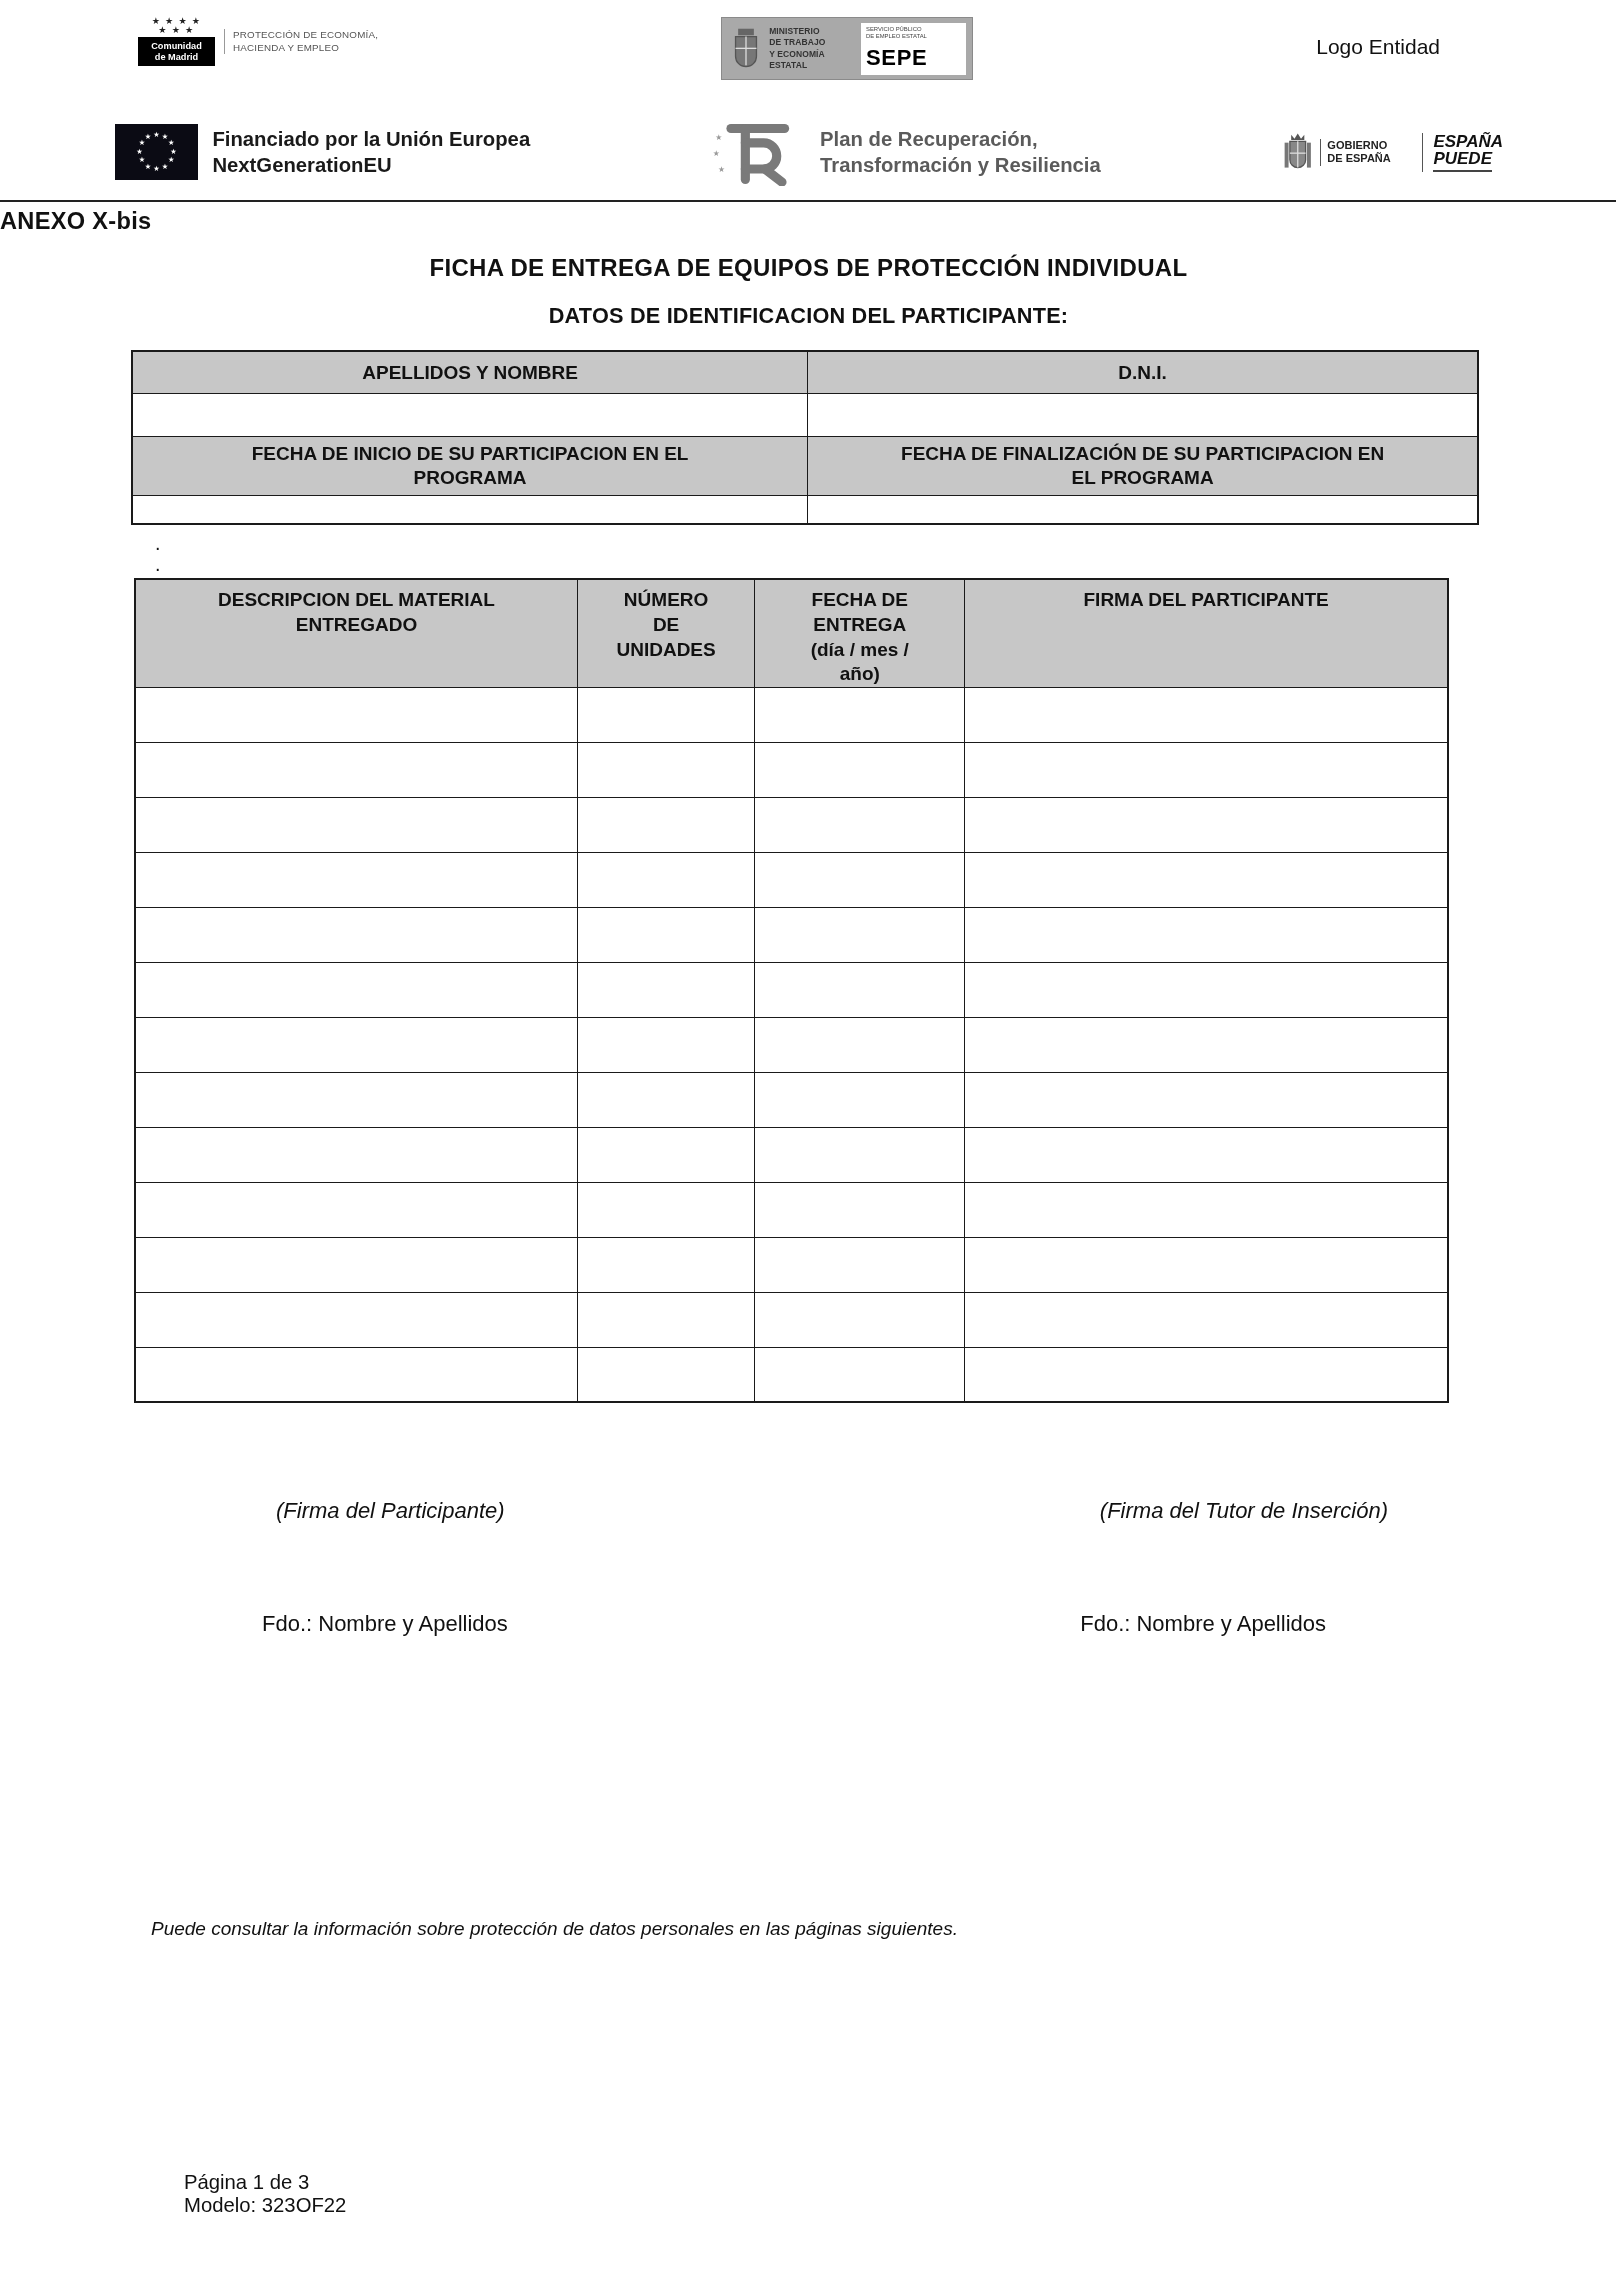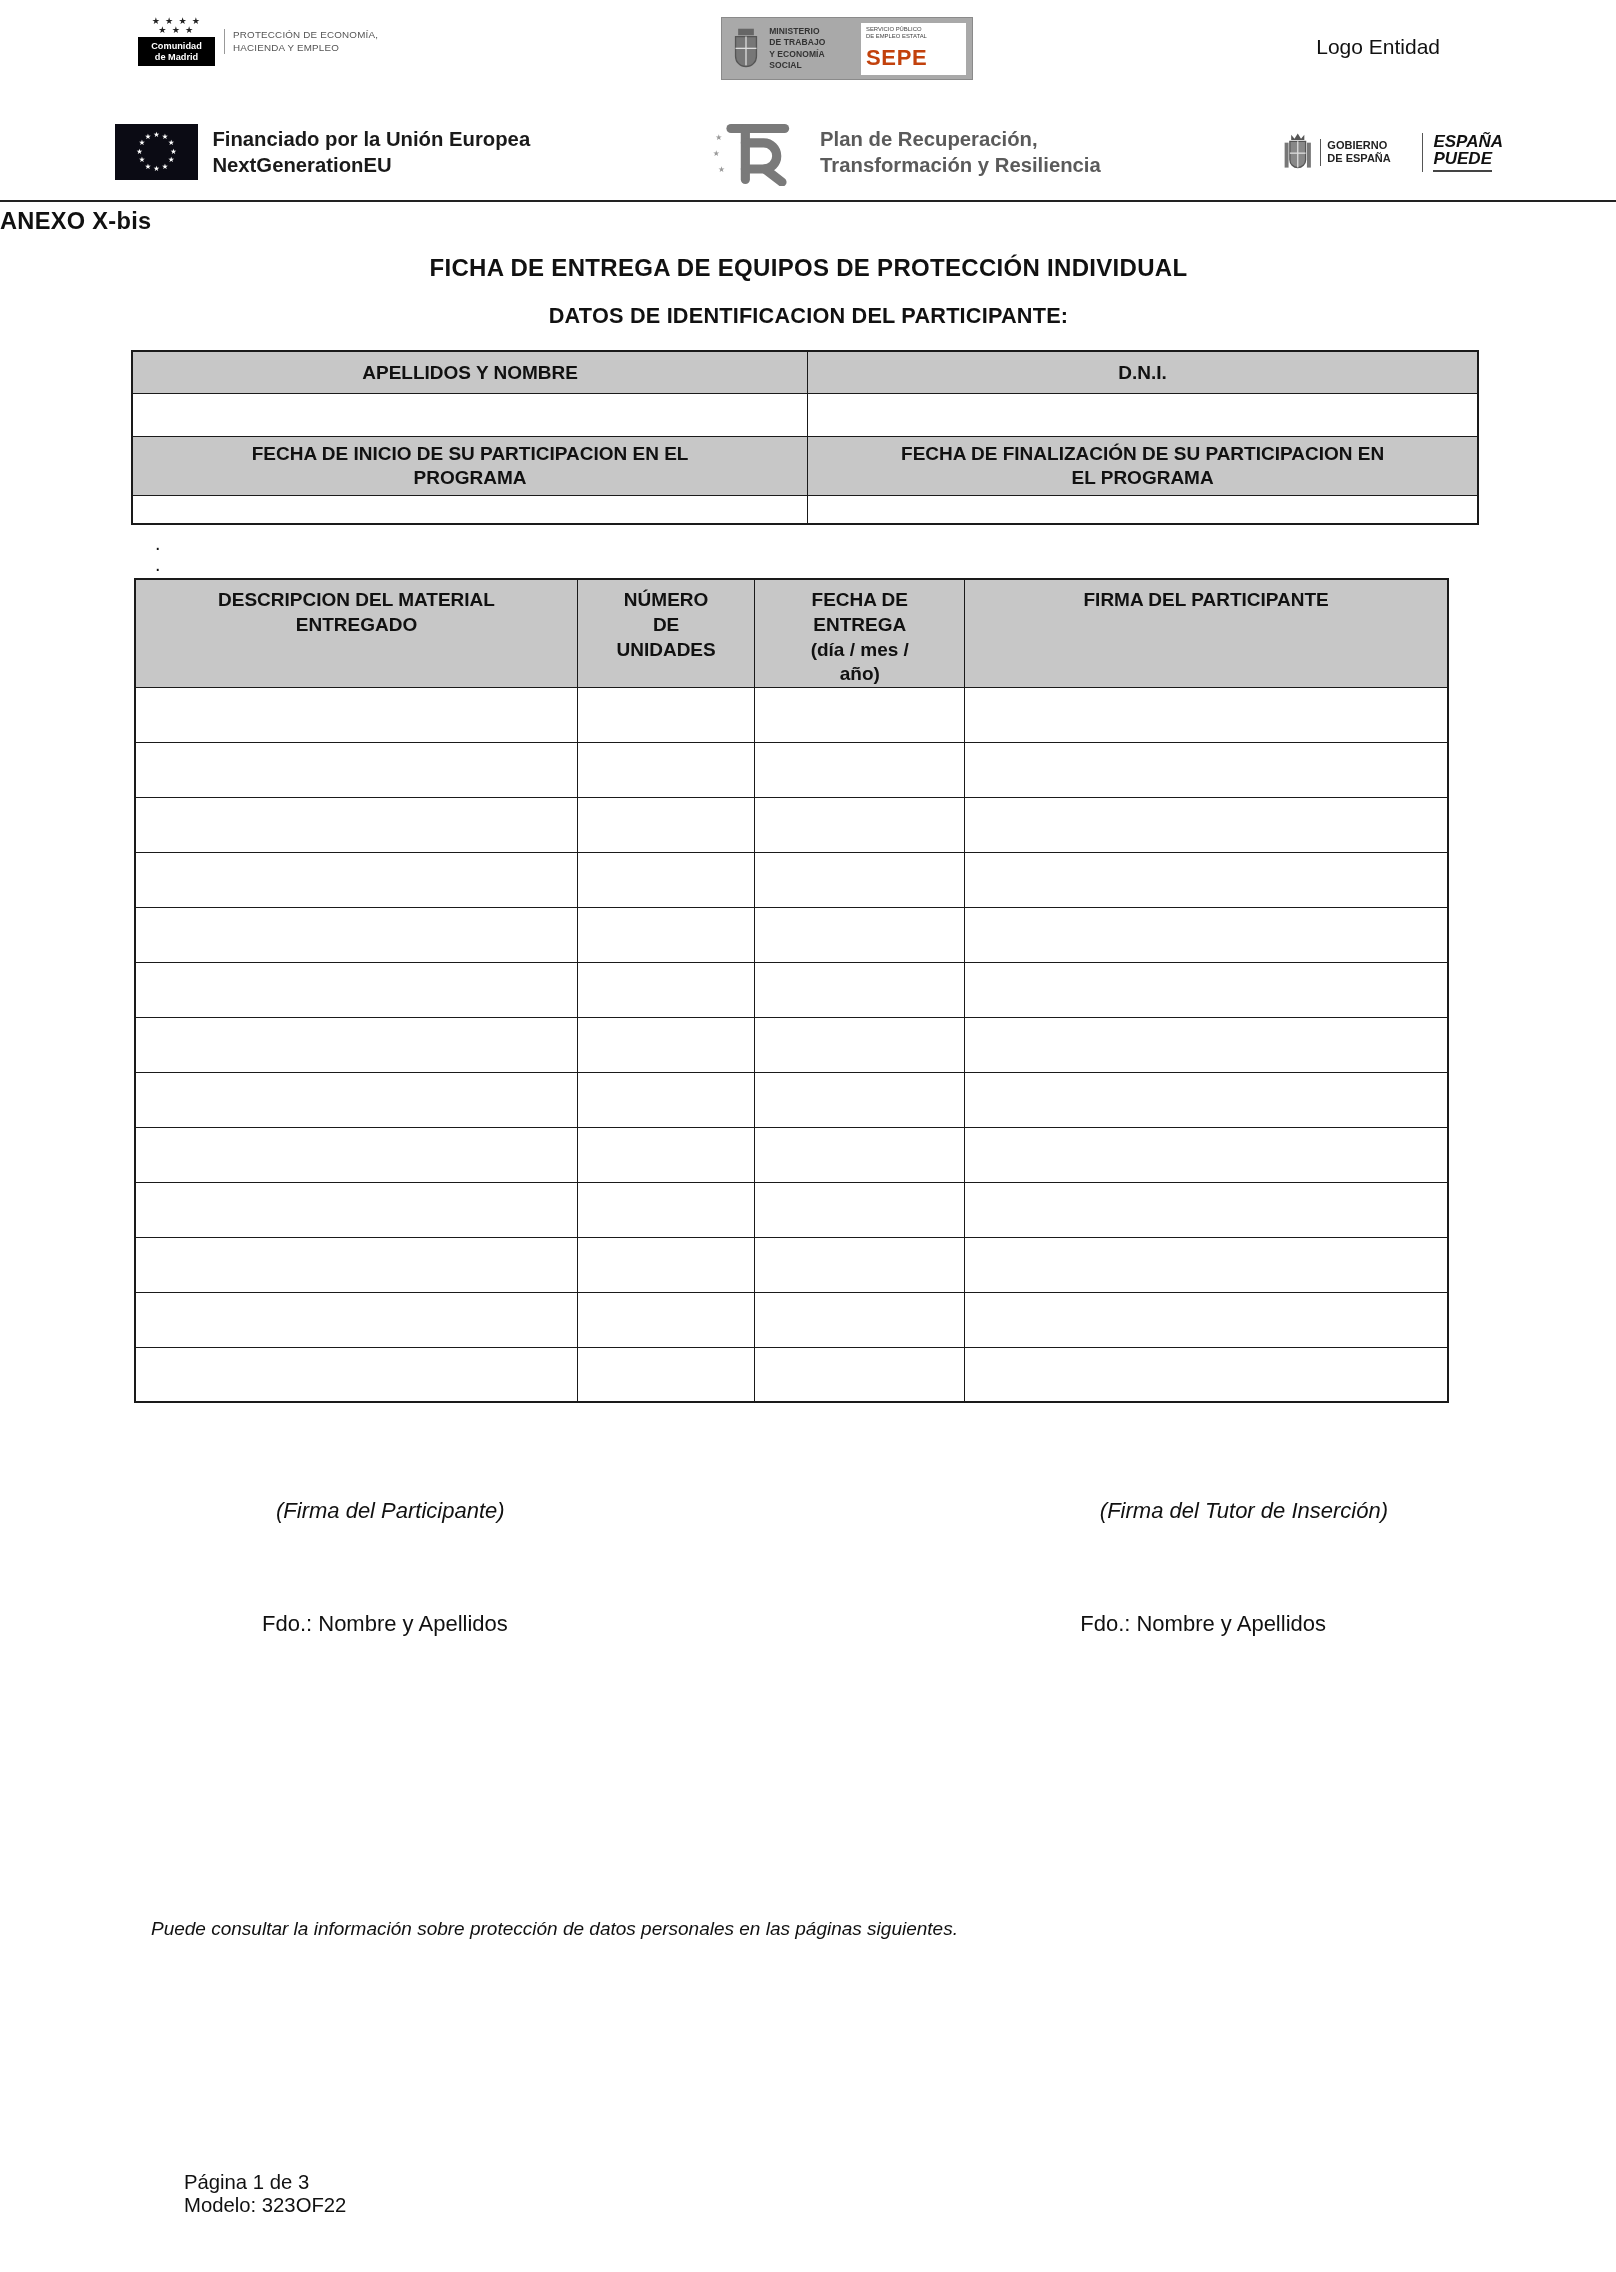--- a/index.html
+++ b/index.html
@@ -22,21 +22,21 @@
   .consejeria { font-size:9.8px; color:#555; line-height:1.25; border-left:1.3px solid #999;
     padding-left:7.9px; letter-spacing:0.2px; }
   .sepe-box { display:flex; align-items:center; background:#a9a9a9; border:0.7px solid #8a8a8a;
     height:63px; padding:3.9px 6.6px; gap:6.6px; }
   .sepe-crest { width:34px; height:46px; }
   .ministerio-text { font-size:8.5px; font-weight:bold; color:#333; line-height:1.3;
     width:85px; letter-spacing:0.1px; }
   .sepe-white { background:#fff; height:52px; width:105px; padding:3.9px 5.2px;
     display:flex; flex-direction:column; justify-content:space-between; }
   .sepe-small { font-size:5.9px; color:#444; line-height:1.2; }
-  .sepe-big { font-size:22px; color:#c2410c; font-weight:bold; letter-spacing:0.7px; }
+  .sepe-big { font-size:22px; color:#000000; font-weight:bold; letter-spacing:0.7px; }
   .logo-entidad { font-size:21px; color:#111; margin-top:18.4px; }
 
   
   .band { display:flex; justify-content:space-between; align-items:center;
     padding:3.9px 114px 14.4px 115px; border-bottom:2.6px solid #222; height:87px; margin-top:5.2px; }
   .eu-block { display:flex; align-items:center; gap:14.4px; }
   .eu-flag { width:83px; height:56px; background:#0b0b14; flex:0 0 auto; }
   .eu-text { font-size:20.3px; color:#1a1a1a; line-height:1.3; }
   .eu-text .l1 { font-weight:bold; }
   .eu-text .l2 { font-weight:bold; }
@@ -112,21 +112,21 @@
     <div class="sepe-box">
       <svg class="sepe-crest" viewBox="0 0 52 70">
         <rect x="14" y="4" width="24" height="10" fill="#666"></rect>
         <path d="M10 16 h32 v30 a16 16 0 0 1 -16 16 a16 16 0 0 1 -16 -16 z" fill="#777" stroke="#555" stroke-width="2"></path>
         <line x1="26" y1="16" x2="26" y2="60" stroke="#ddd" stroke-width="2"></line>
         <line x1="10" y1="34" x2="42" y2="34" stroke="#ddd" stroke-width="2"></line>
       </svg>
       <div class="ministerio-text">
         <span>MINISTERIO</span><br>
         <span>DE TRABAJO</span><br>
-        <span>Y ECONOMÍA SOCIAL</span>
+        <span>Y ECONOMÍA ESTATAL</span>
       </div>
       <div class="sepe-white">
         <div class="sepe-small">
           <span>SERVICIO PÚBLICO</span><br>
           <span>DE EMPLEO ESTATAL</span>
         </div>
         <div class="sepe-big">SEPE</div>
       </div>
     </div>
 

